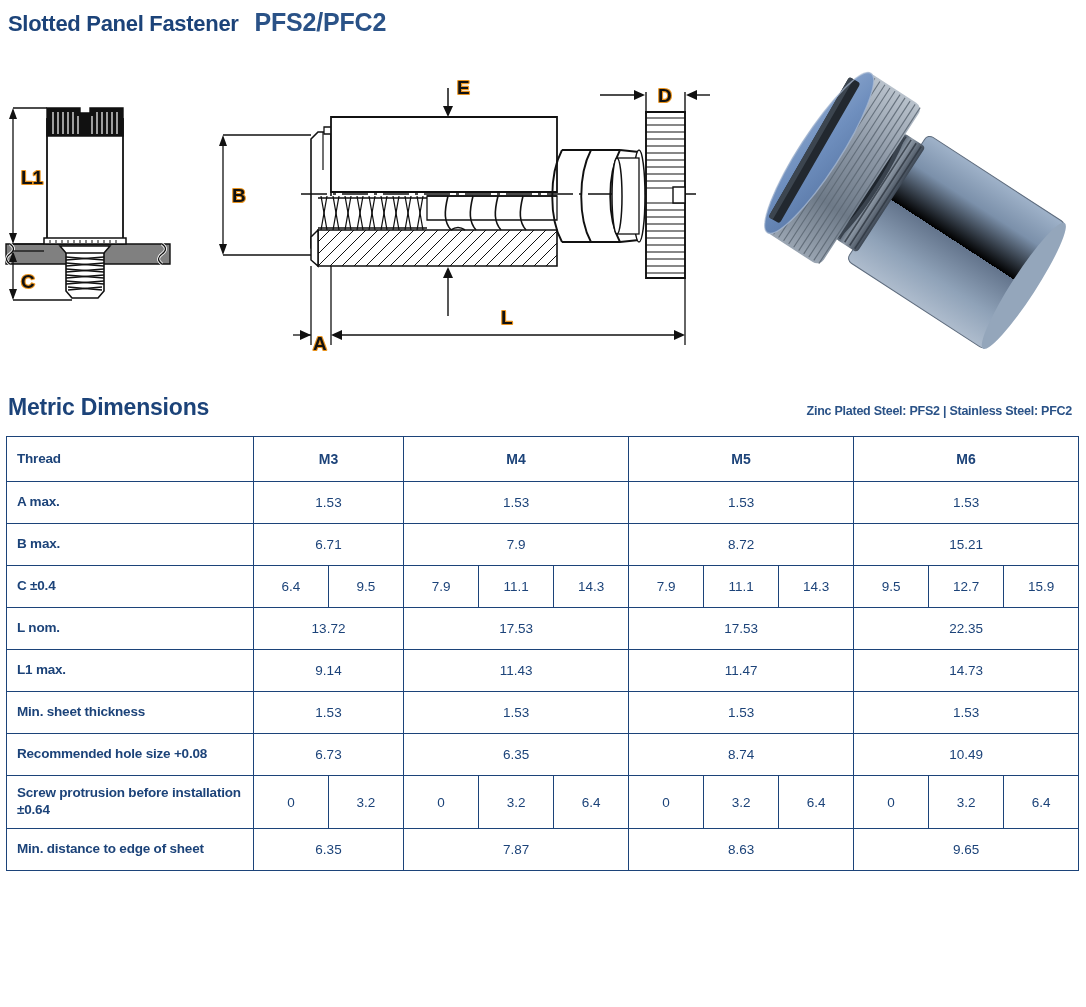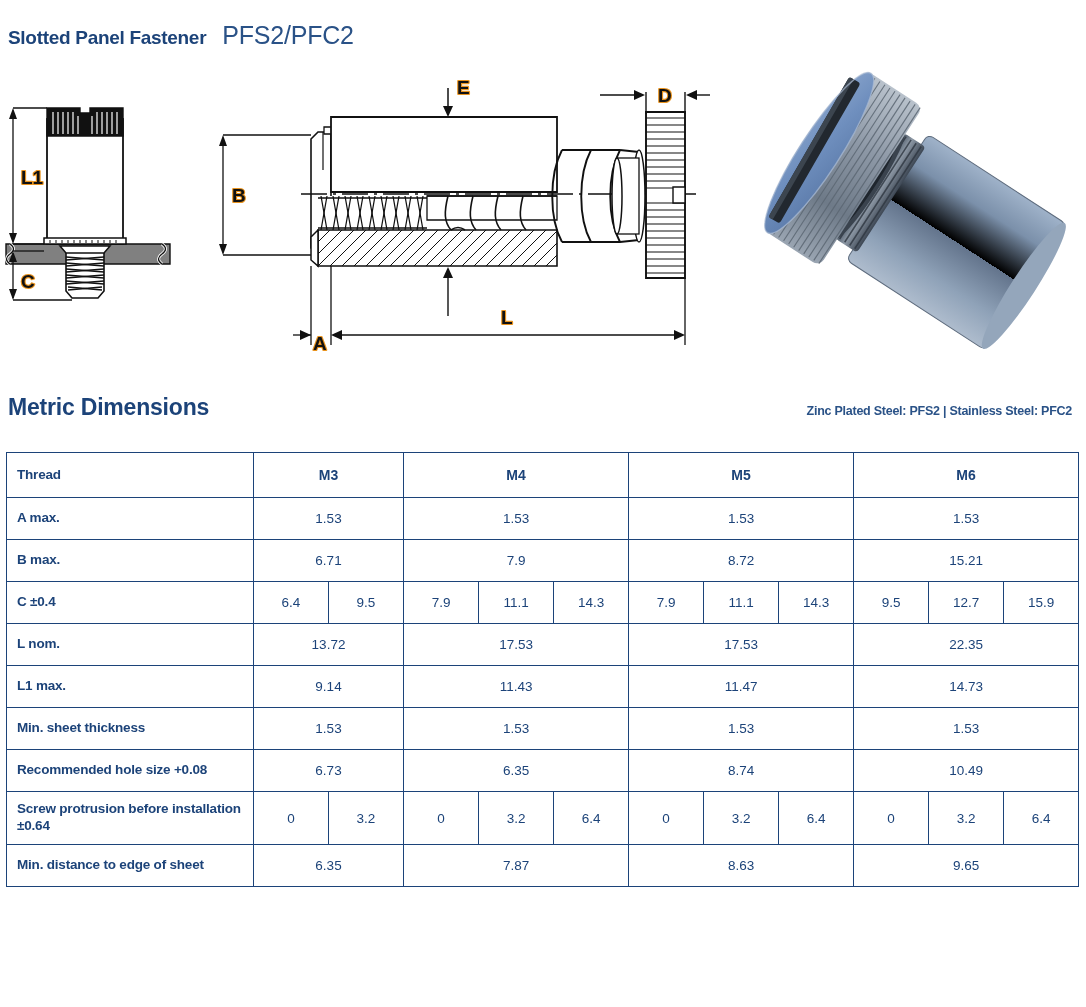--- a/index.html
+++ b/index.html
@@ -13,27 +13,26 @@
     -webkit-font-smoothing: antialiased;
   }
 
   
   #title-bar {
     position: absolute; left: 8px; top: 8px;
     display: flex; align-items: baseline; gap: 16px;
     white-space: nowrap;
   }
   #title-main {
-    font-size: 19px; font-weight: bold; color: #1c4379;
+    font-size: 22px; font-weight: bold; color: #1c4379;
     letter-spacing: -0.3px;
   }
   #title-code {
-    font-size: 25px; font-weight: normal; color: #2a5287;
+    font-size: 25px; font-weight: bold; color: #2a5287;
     letter-spacing: -0.2px;
-    margin-top: 13px;
   }
 
   
   #figures {
     position: absolute; left: 0; top: 60px;
     width: 1086px; height: 320px;
   }
   .fig { position: absolute; }
   #fig-left   { left: 0px;   top: 26px; width: 200px; height: 300px; }
   #fig-center { left: 205px; top: 10px; width: 505px; height: 300px; }
@@ -63,21 +62,20 @@
   }
 
   
   #dims-table {
     position: absolute; left: 6px; top: 436px;
     width: 1072px;
     border-collapse: collapse;
     table-layout: fixed;
     font-size: 13.5px;
     color: #1c4379;
-    margin-top: 16px;
   }
   #dims-table td, #dims-table th {
     border: 1.3px solid #1c4379;
     padding: 0;
     text-align: center;
     vertical-align: middle;
     font-weight: normal;
     font-size: 13.5px;
     color: #1c4379;
     height: 41px;

